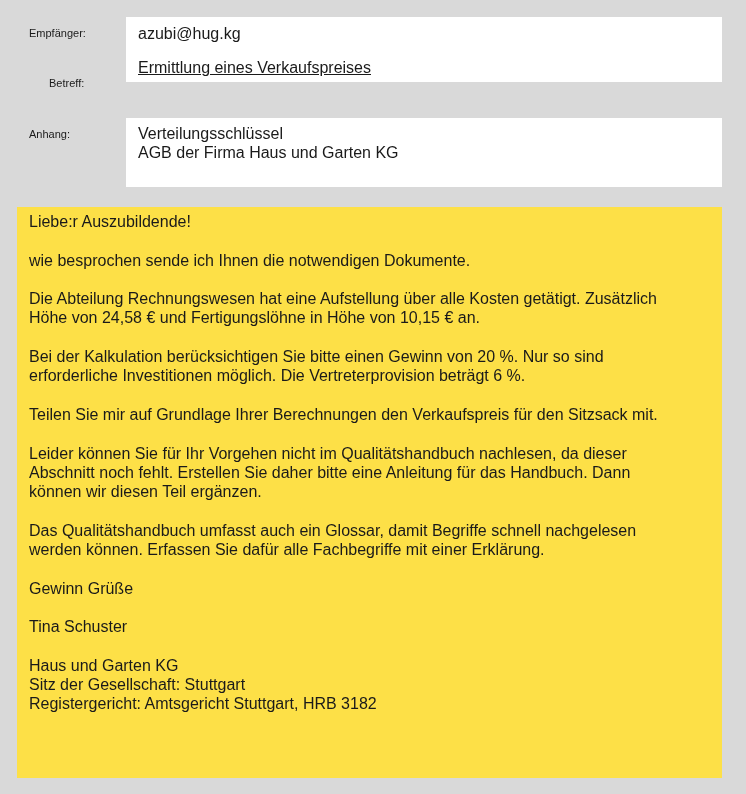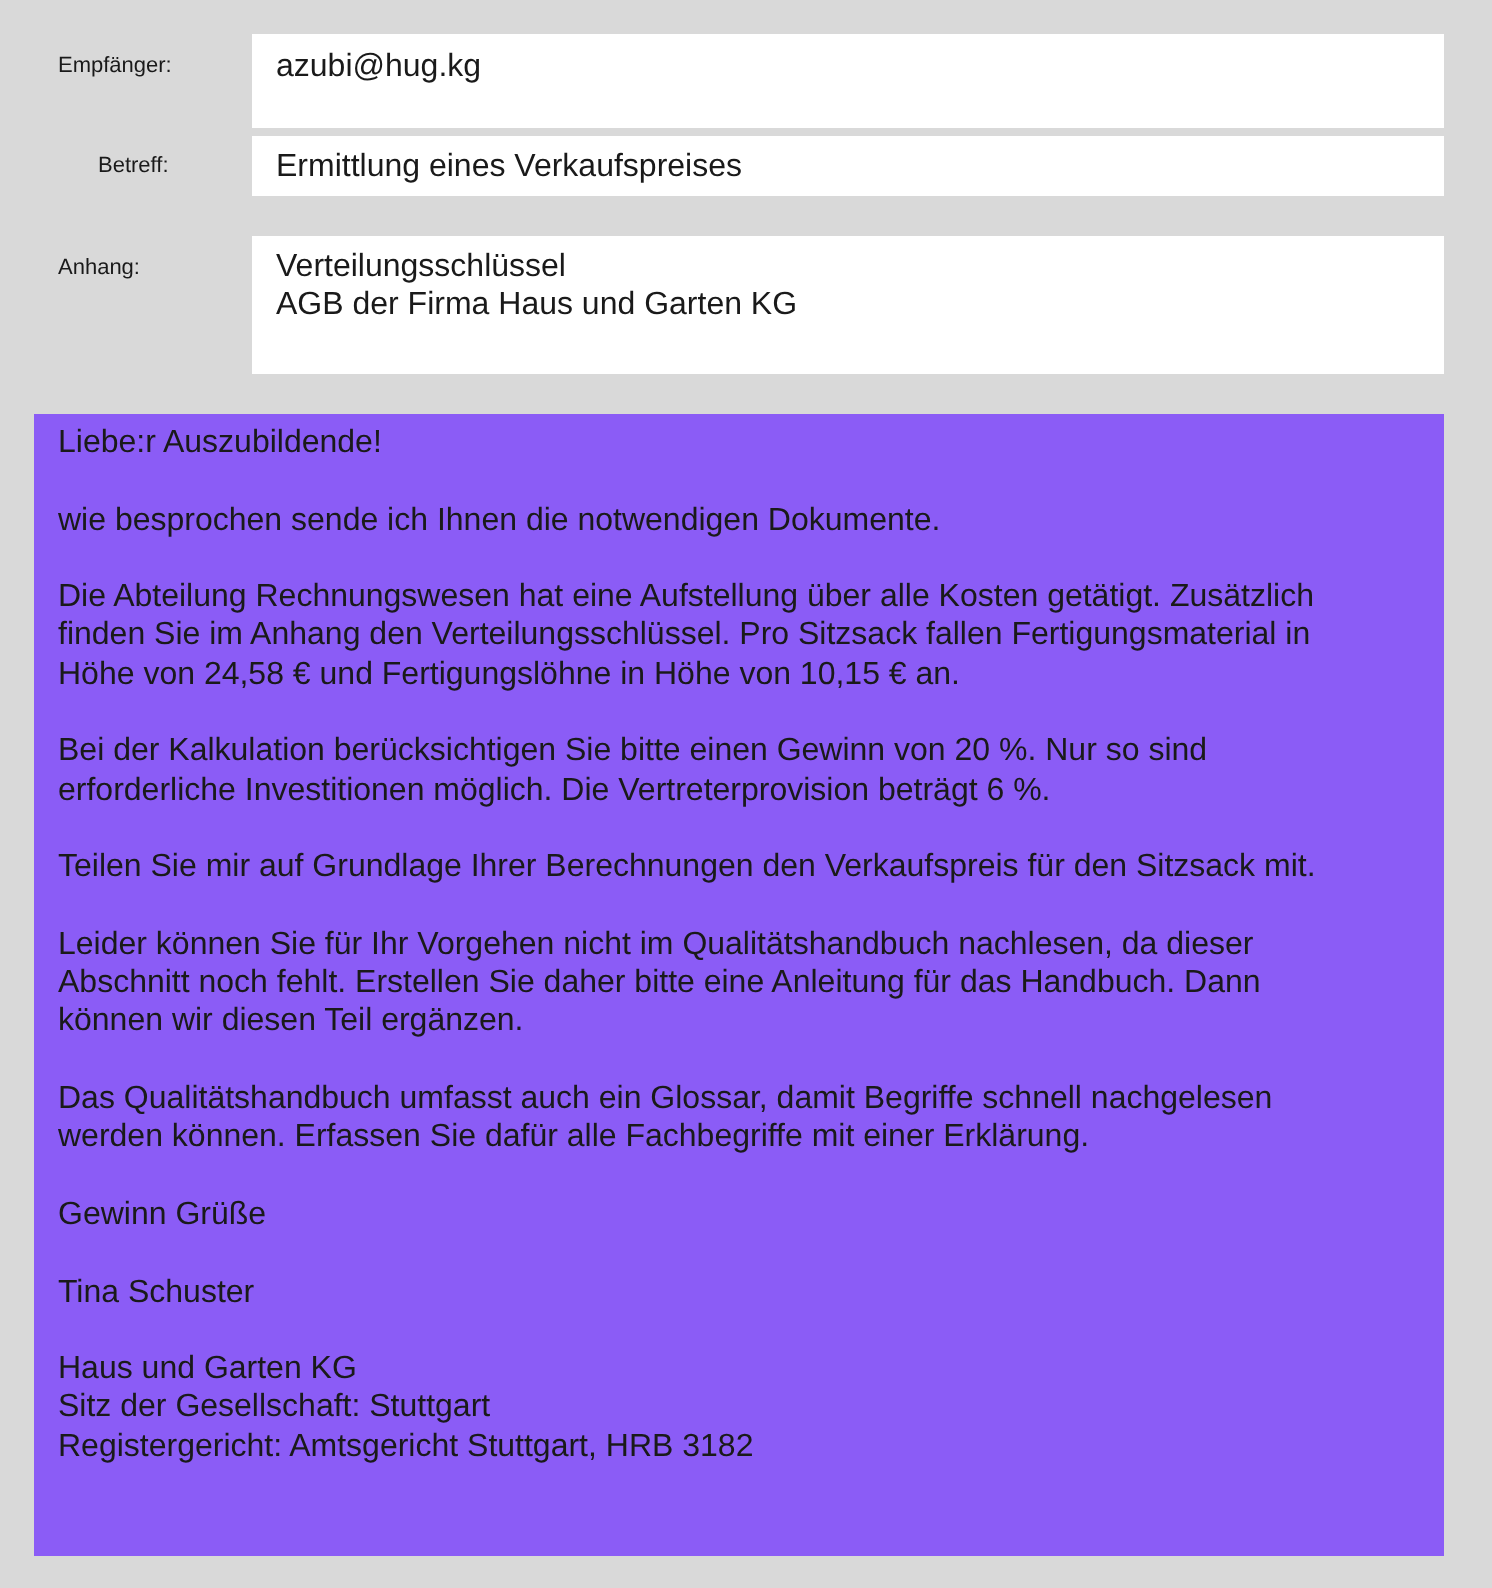--- a/index.html
+++ b/index.html
@@ -17,30 +17,30 @@
     font-size: 11px; line-height: 19px;
   }
   .hdr-box {
     position: absolute; left: 126px; width: 596px;
     background: #ffffff;
     box-sizing: border-box;
     padding-left: 12px;
     font-size: 16px; line-height: 19px;
   }
   #recipient-box { top: 17px; height: 47px; padding-top: 7px; }
-  #subject-box { top: 68px; height: 30px; padding-top: 6px; }
+  #subject-box { top: 52px; height: 30px; padding-top: 6px; text-decoration: underline; }
   #attach-box { top: 118px; height: 69px; padding-top: 6px; }
   #recipient-label { top: 24px; }
   #subject-label { top: 74px; margin-left: 20px; }
   #attach-label { top: 125px; }
   .attach-line { display: block; }
   .body-box {
     position: absolute; left: 17px; top: 207px;
     width: 705px; height: 571px;
-    background: #8b5cf6;
+    background: #fde047;
     box-sizing: border-box;
     padding: 5px 12px 0 12px;
     font-size: 16px;
     line-height: 19.3px;
   }
   .para { margin: 0 0 19.3px 0; }
   .line { display: block; }
 </style>
 </head>
 <body>
@@ -59,21 +59,20 @@
 <div class="hdr-box" id="attach-box">
   <span class="attach-line">Verteilungsschlüssel</span>
   <span class="attach-line">AGB der Firma Haus und Garten KG</span>
 </div>
 
 <div class="body-box">
   <p class="para">Liebe:r Auszubildende!</p>
   <p class="para">wie besprochen sende ich Ihnen die notwendigen Dokumente.</p>
   <p class="para">
     <span class="line">Die Abteilung Rechnungswesen hat eine Aufstellung über alle Kosten getätigt. Zusätzlich</span>
-    <span class="line">finden Sie im Anhang den Verteilungsschlüssel. Pro Sitzsack fallen Fertigungsmaterial in</span>
     <span class="line">Höhe von 24,58 € und Fertigungslöhne in Höhe von 10,15 € an.</span>
   </p>
   <p class="para">
     <span class="line">Bei der Kalkulation berücksichtigen Sie bitte einen Gewinn von 20 %. Nur so sind</span>
     <span class="line">erforderliche Investitionen möglich. Die Vertreterprovision beträgt 6 %.</span>
   </p>
   <p class="para">Teilen Sie mir auf Grundlage Ihrer Berechnungen den Verkaufspreis für den Sitzsack mit.</p>
   <p class="para">
     <span class="line">Leider können Sie für Ihr Vorgehen nicht im Qualitätshandbuch nachlesen, da dieser</span>
     <span class="line">Abschnitt noch fehlt. Erstellen Sie daher bitte eine Anleitung für das Handbuch. Dann</span>

